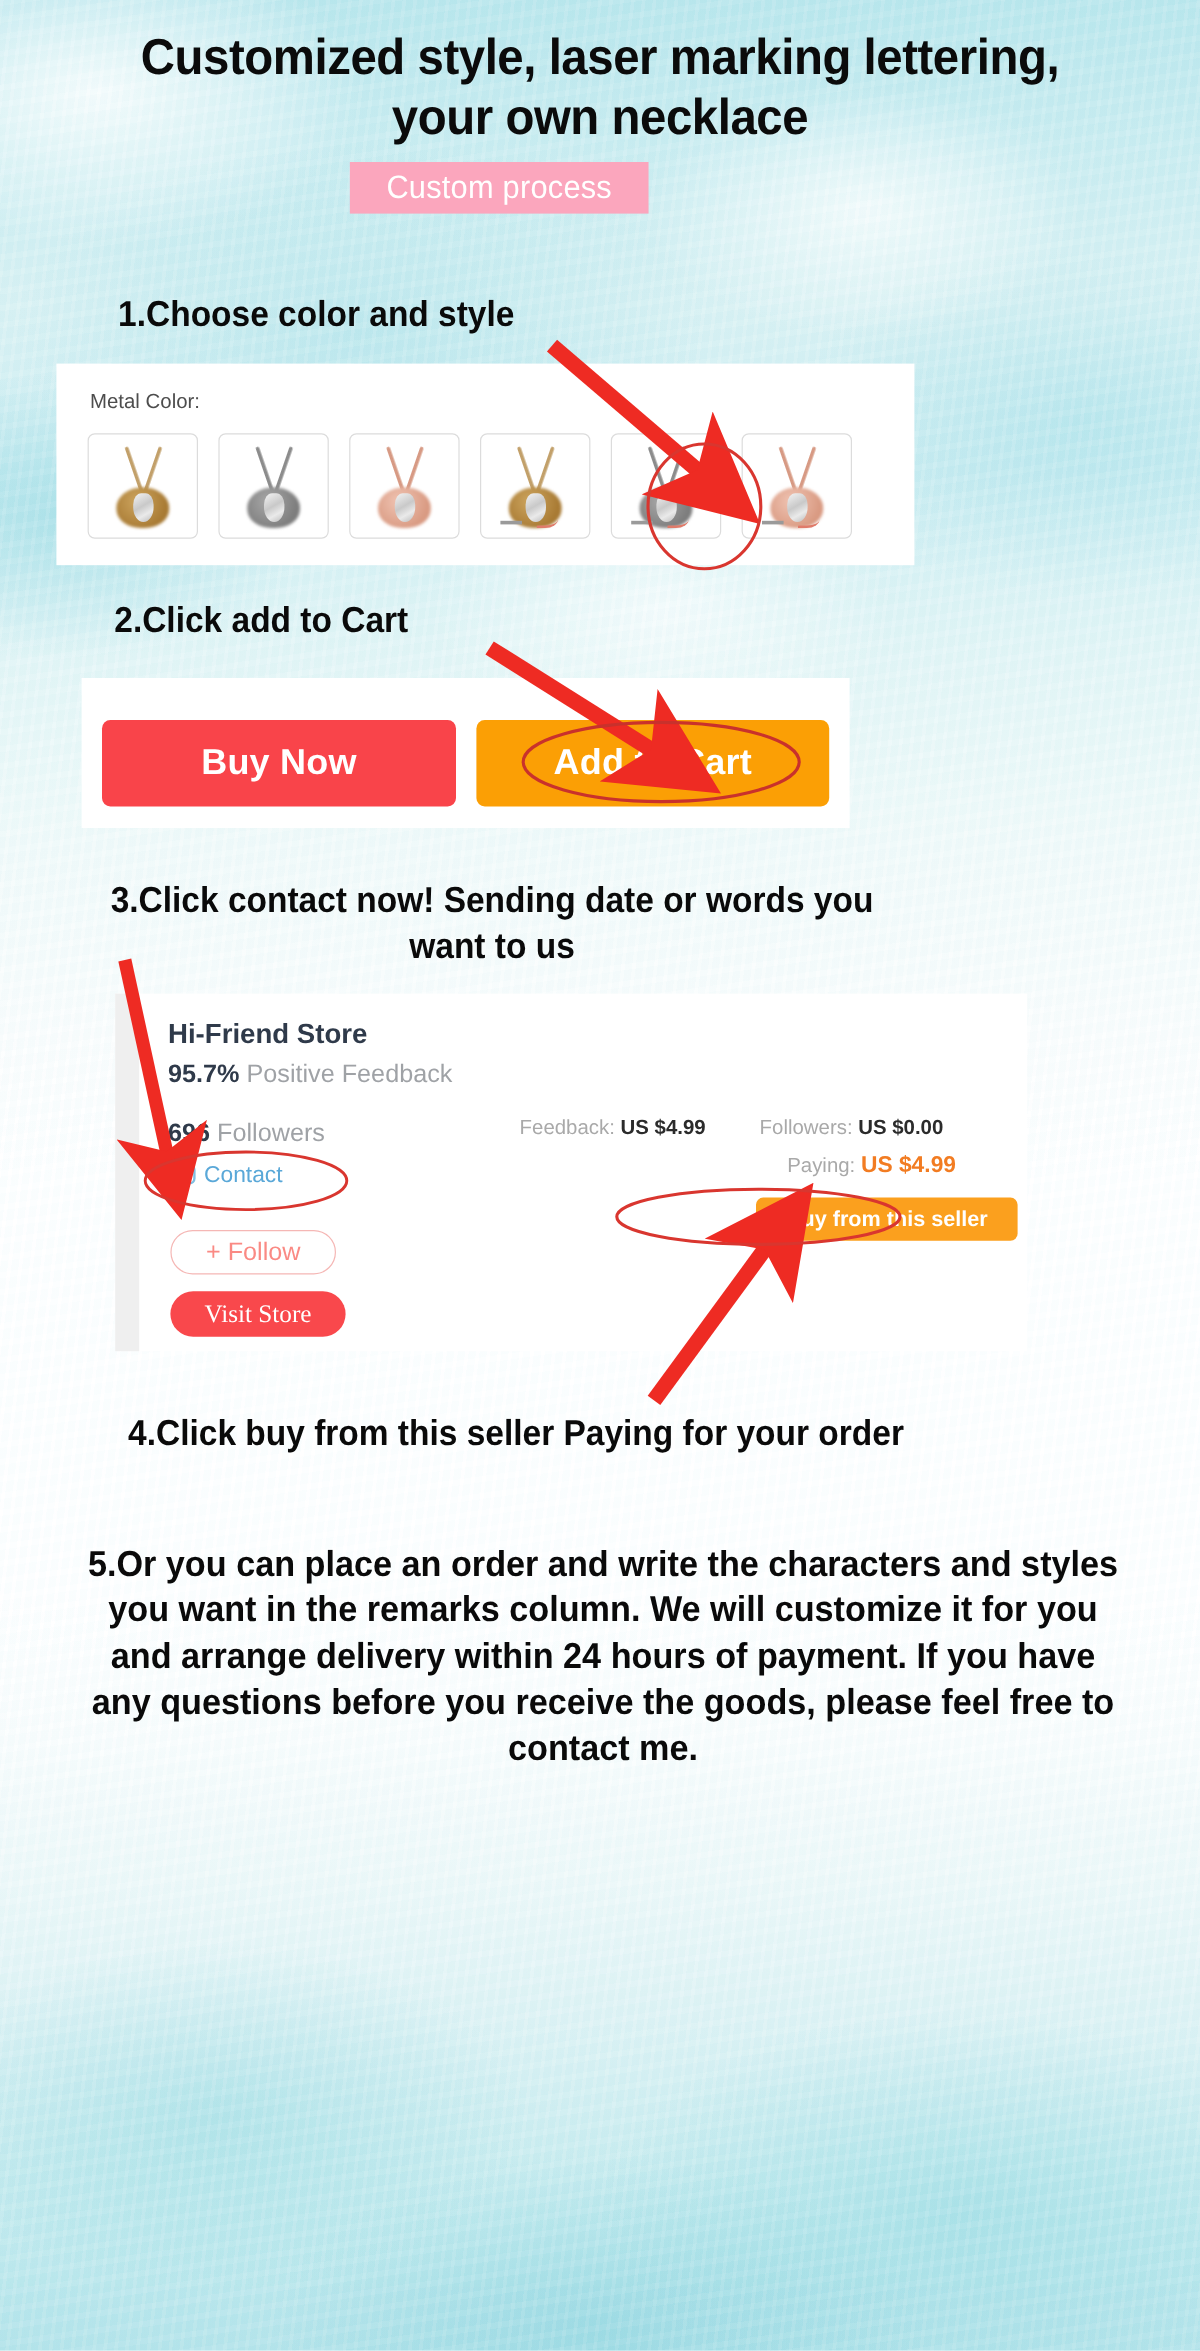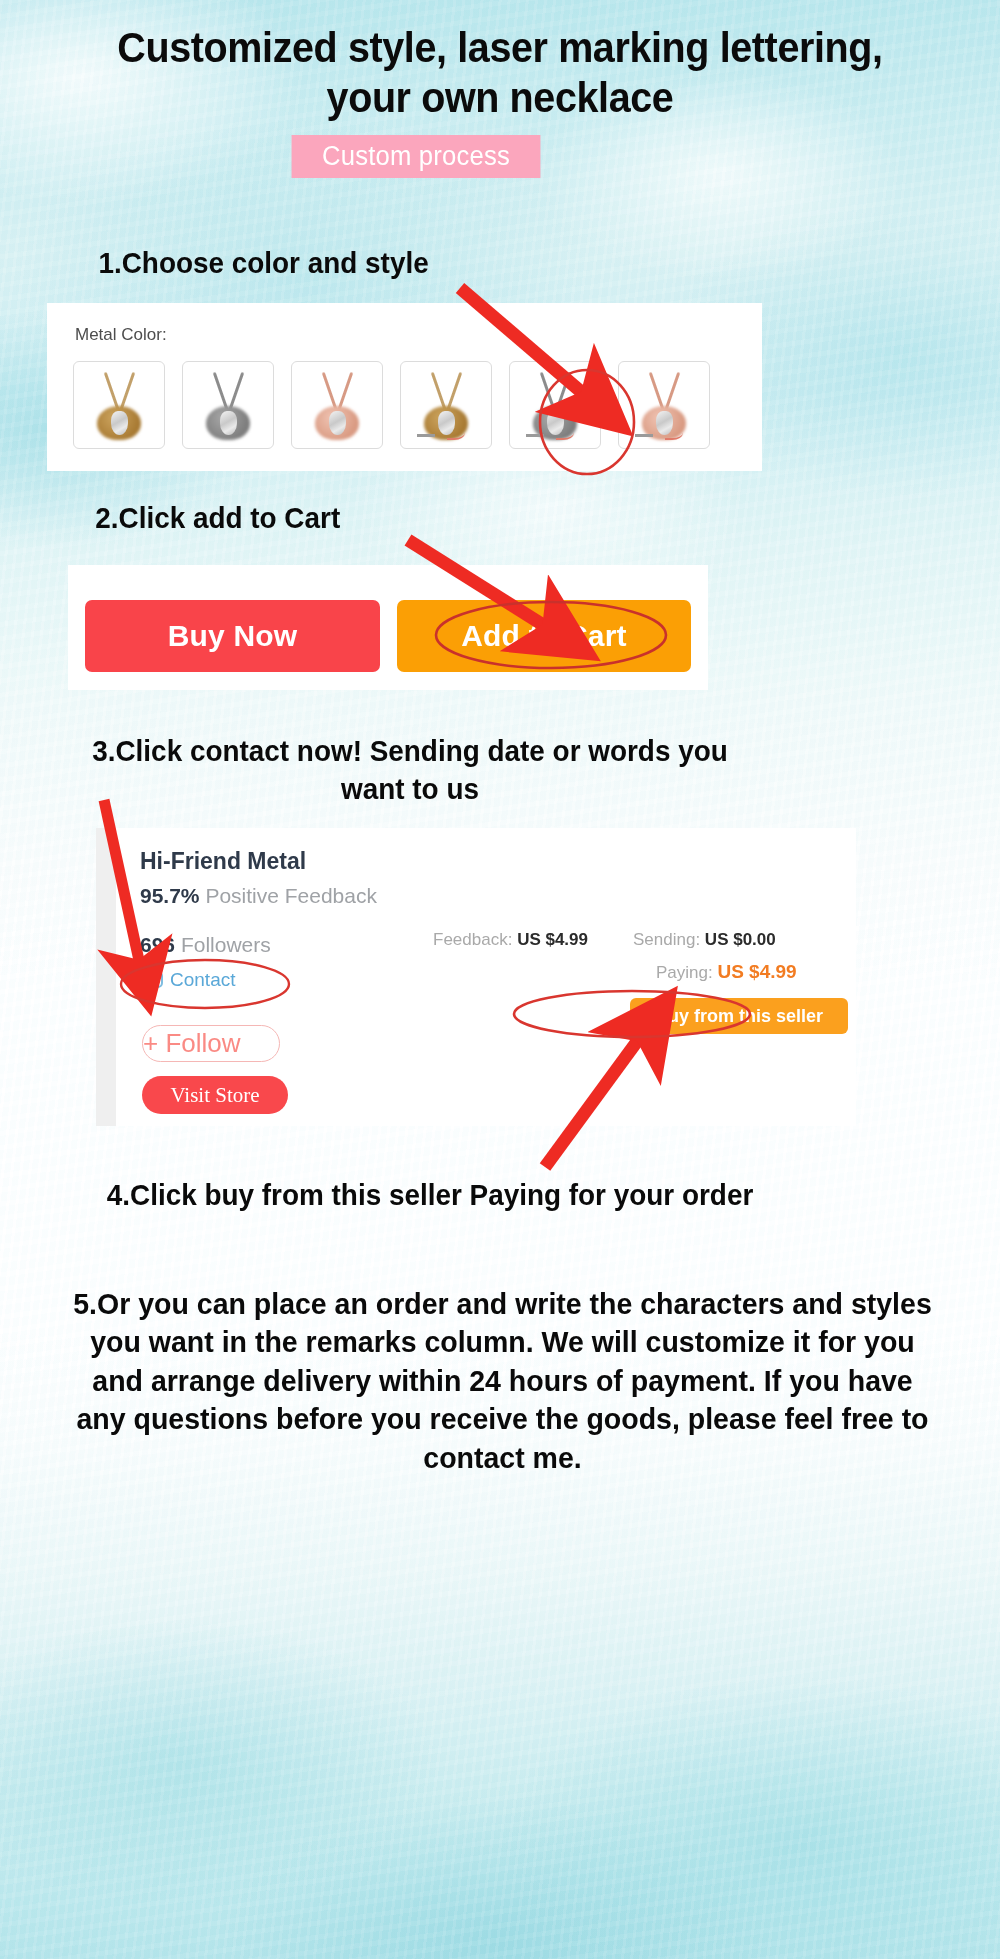--- a/index.html
+++ b/index.html
@@ -259,23 +259,23 @@
   }
 
   #follow-button {
     position: absolute;
     left: 46px; top: 197px;
     width: 138px; height: 37px;
     border: 1px solid #f5b7b5;
     border-radius: 19px;
     background: #ffffff;
     color: #fa8a84;
-    font-size: 26px;
+    font-size: 21px;
     line-height: 35px;
-    text-align: left;
+    text-align: center;
     cursor: pointer;
     font-family: "Liberation Sans", sans-serif;
   }
   #visit-store-button {
     position: absolute;
     left: 46px; top: 248px;
     width: 146px; height: 38px;
     border: none;
     border-radius: 19px;
     background: #f9484c;
@@ -404,21 +404,21 @@
   <div id="buy-panel">
     <button class="big-btn" id="buy-now-button">Buy Now</button>
     <button class="big-btn" id="add-cart-button">Add to Cart</button>
   </div>
 
   <div class="step-h" id="step3-heading">3.Click contact now!   Sending date or words you want to us</div>
 
   <div id="store-card">
     <div id="store-card-rail"></div>
 
-    <div id="store-name">Hi-Friend Metal</div>
+    <div id="store-name">Hi-Friend Store</div>
 
     <div class="stat-line" id="stat-feedback">
       <span class="stat-num">95.7%</span>
       <span class="stat-txt">Positive Feedback</span>
     </div>
 
     <div class="stat-line" id="stat-followers">
       <span class="stat-num">696</span>
       <span class="stat-txt">Followers</span>
     </div>
@@ -428,21 +428,21 @@
     </div>
 
     <button id="follow-button">+ Follow</button>
     <button id="visit-store-button">Visit Store</button>
 
     <div class="sum-row" id="subtotal-row">
       <span class="sum-label">Feedback:</span>
       <span class="sum-val">US $4.99</span>
     </div>
     <div class="sum-row" id="shipping-row">
-      <span class="sum-label">Sending:</span>
+      <span class="sum-label">Followers:</span>
       <span class="sum-val">US $0.00</span>
     </div>
     <div class="sum-row" id="total-row">
       <span class="sum-label">Paying:</span>
       <span class="sum-val">US $4.99</span>
     </div>
 
     <button id="buy-seller-button">Buy from this seller</button>
   </div>
 

